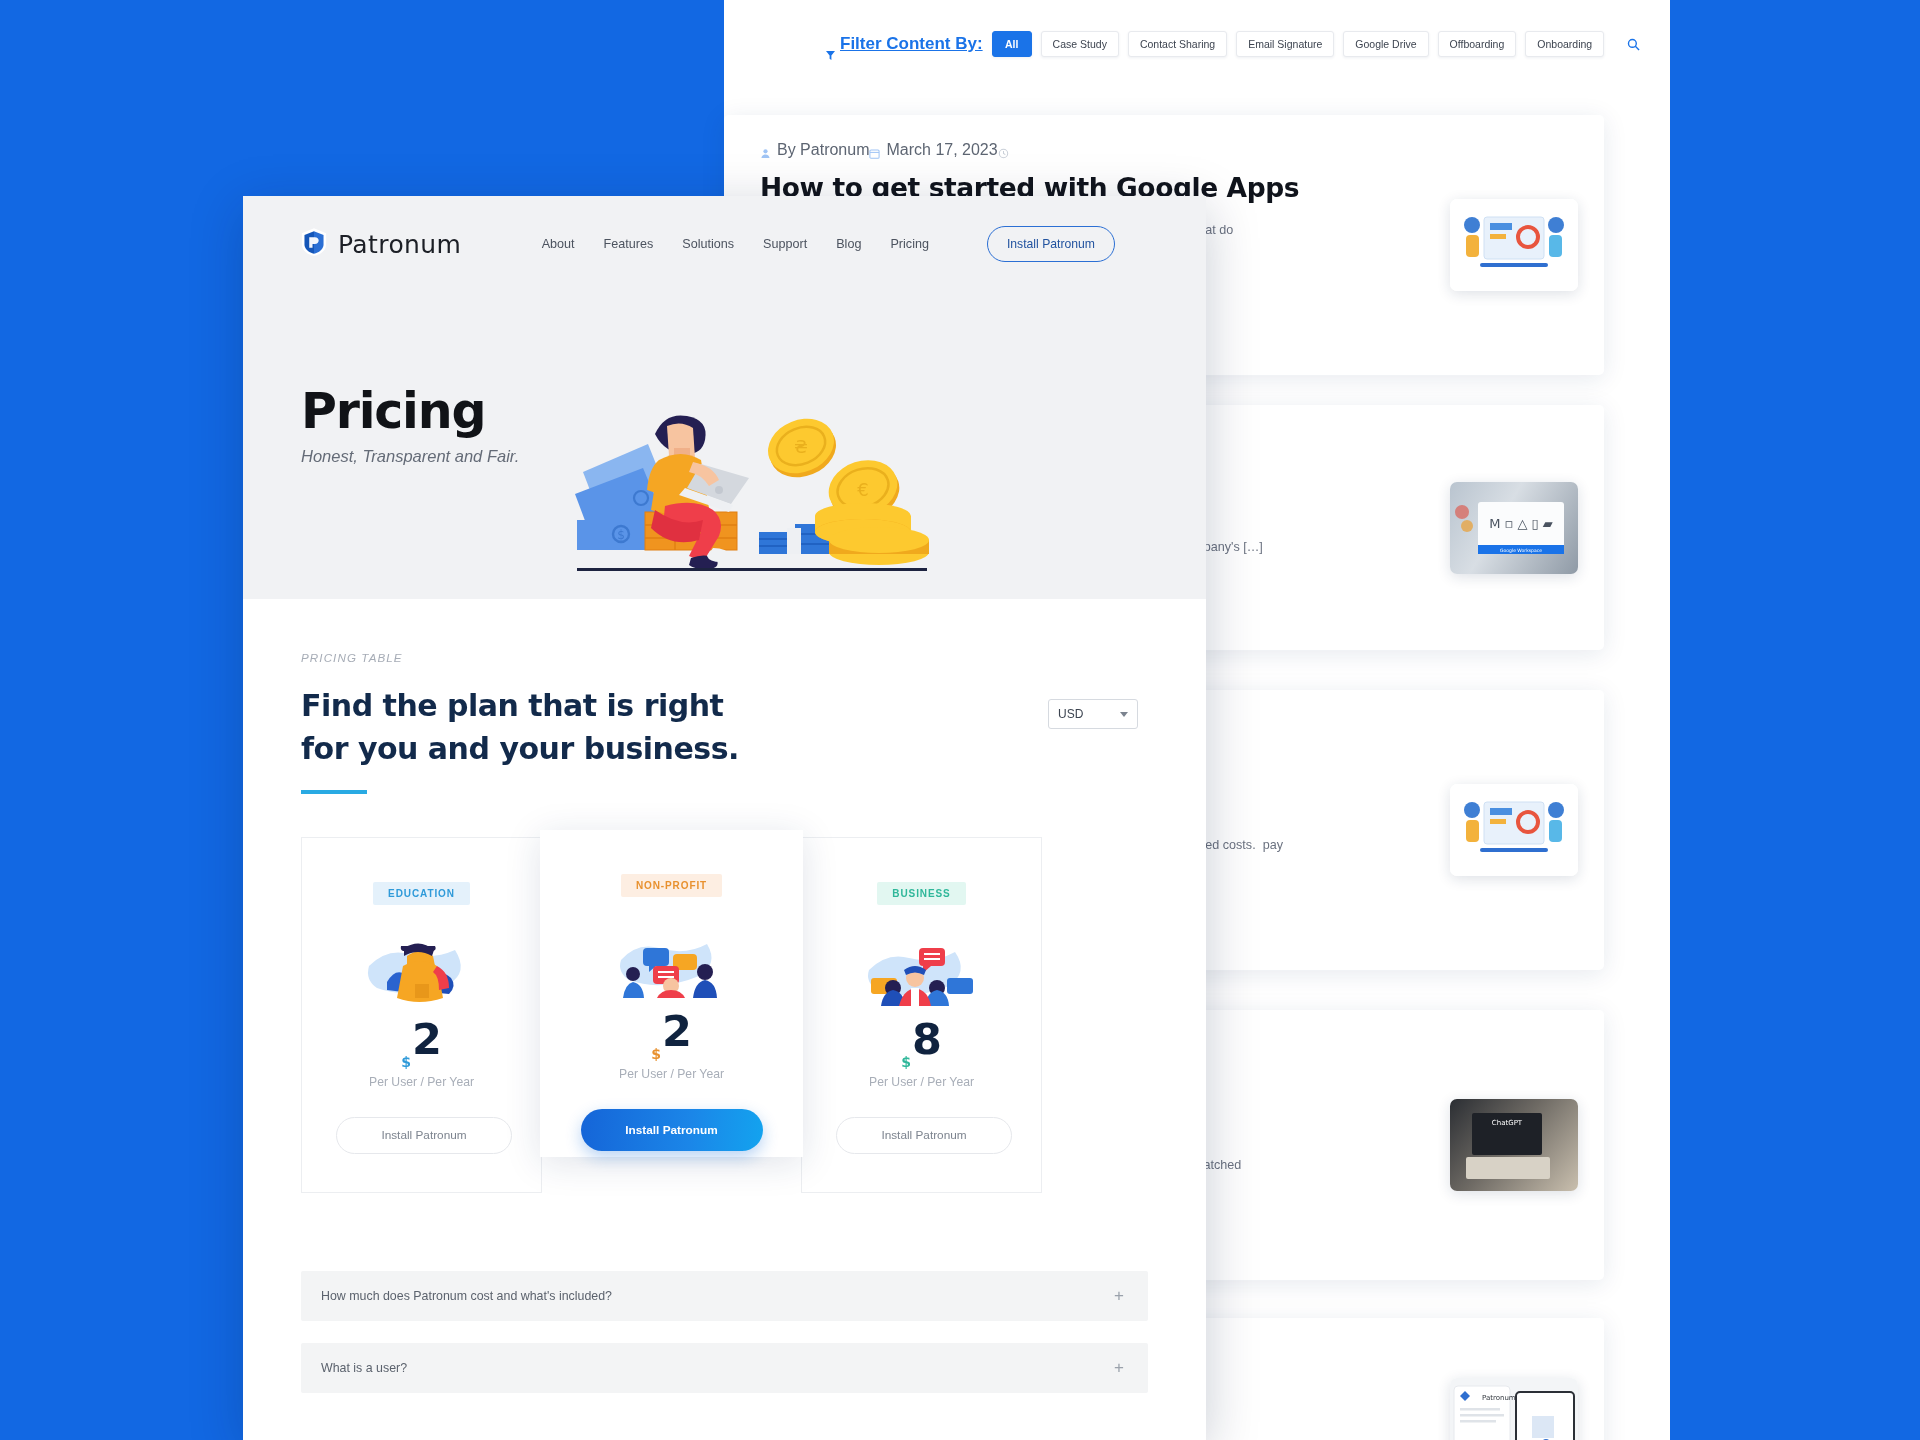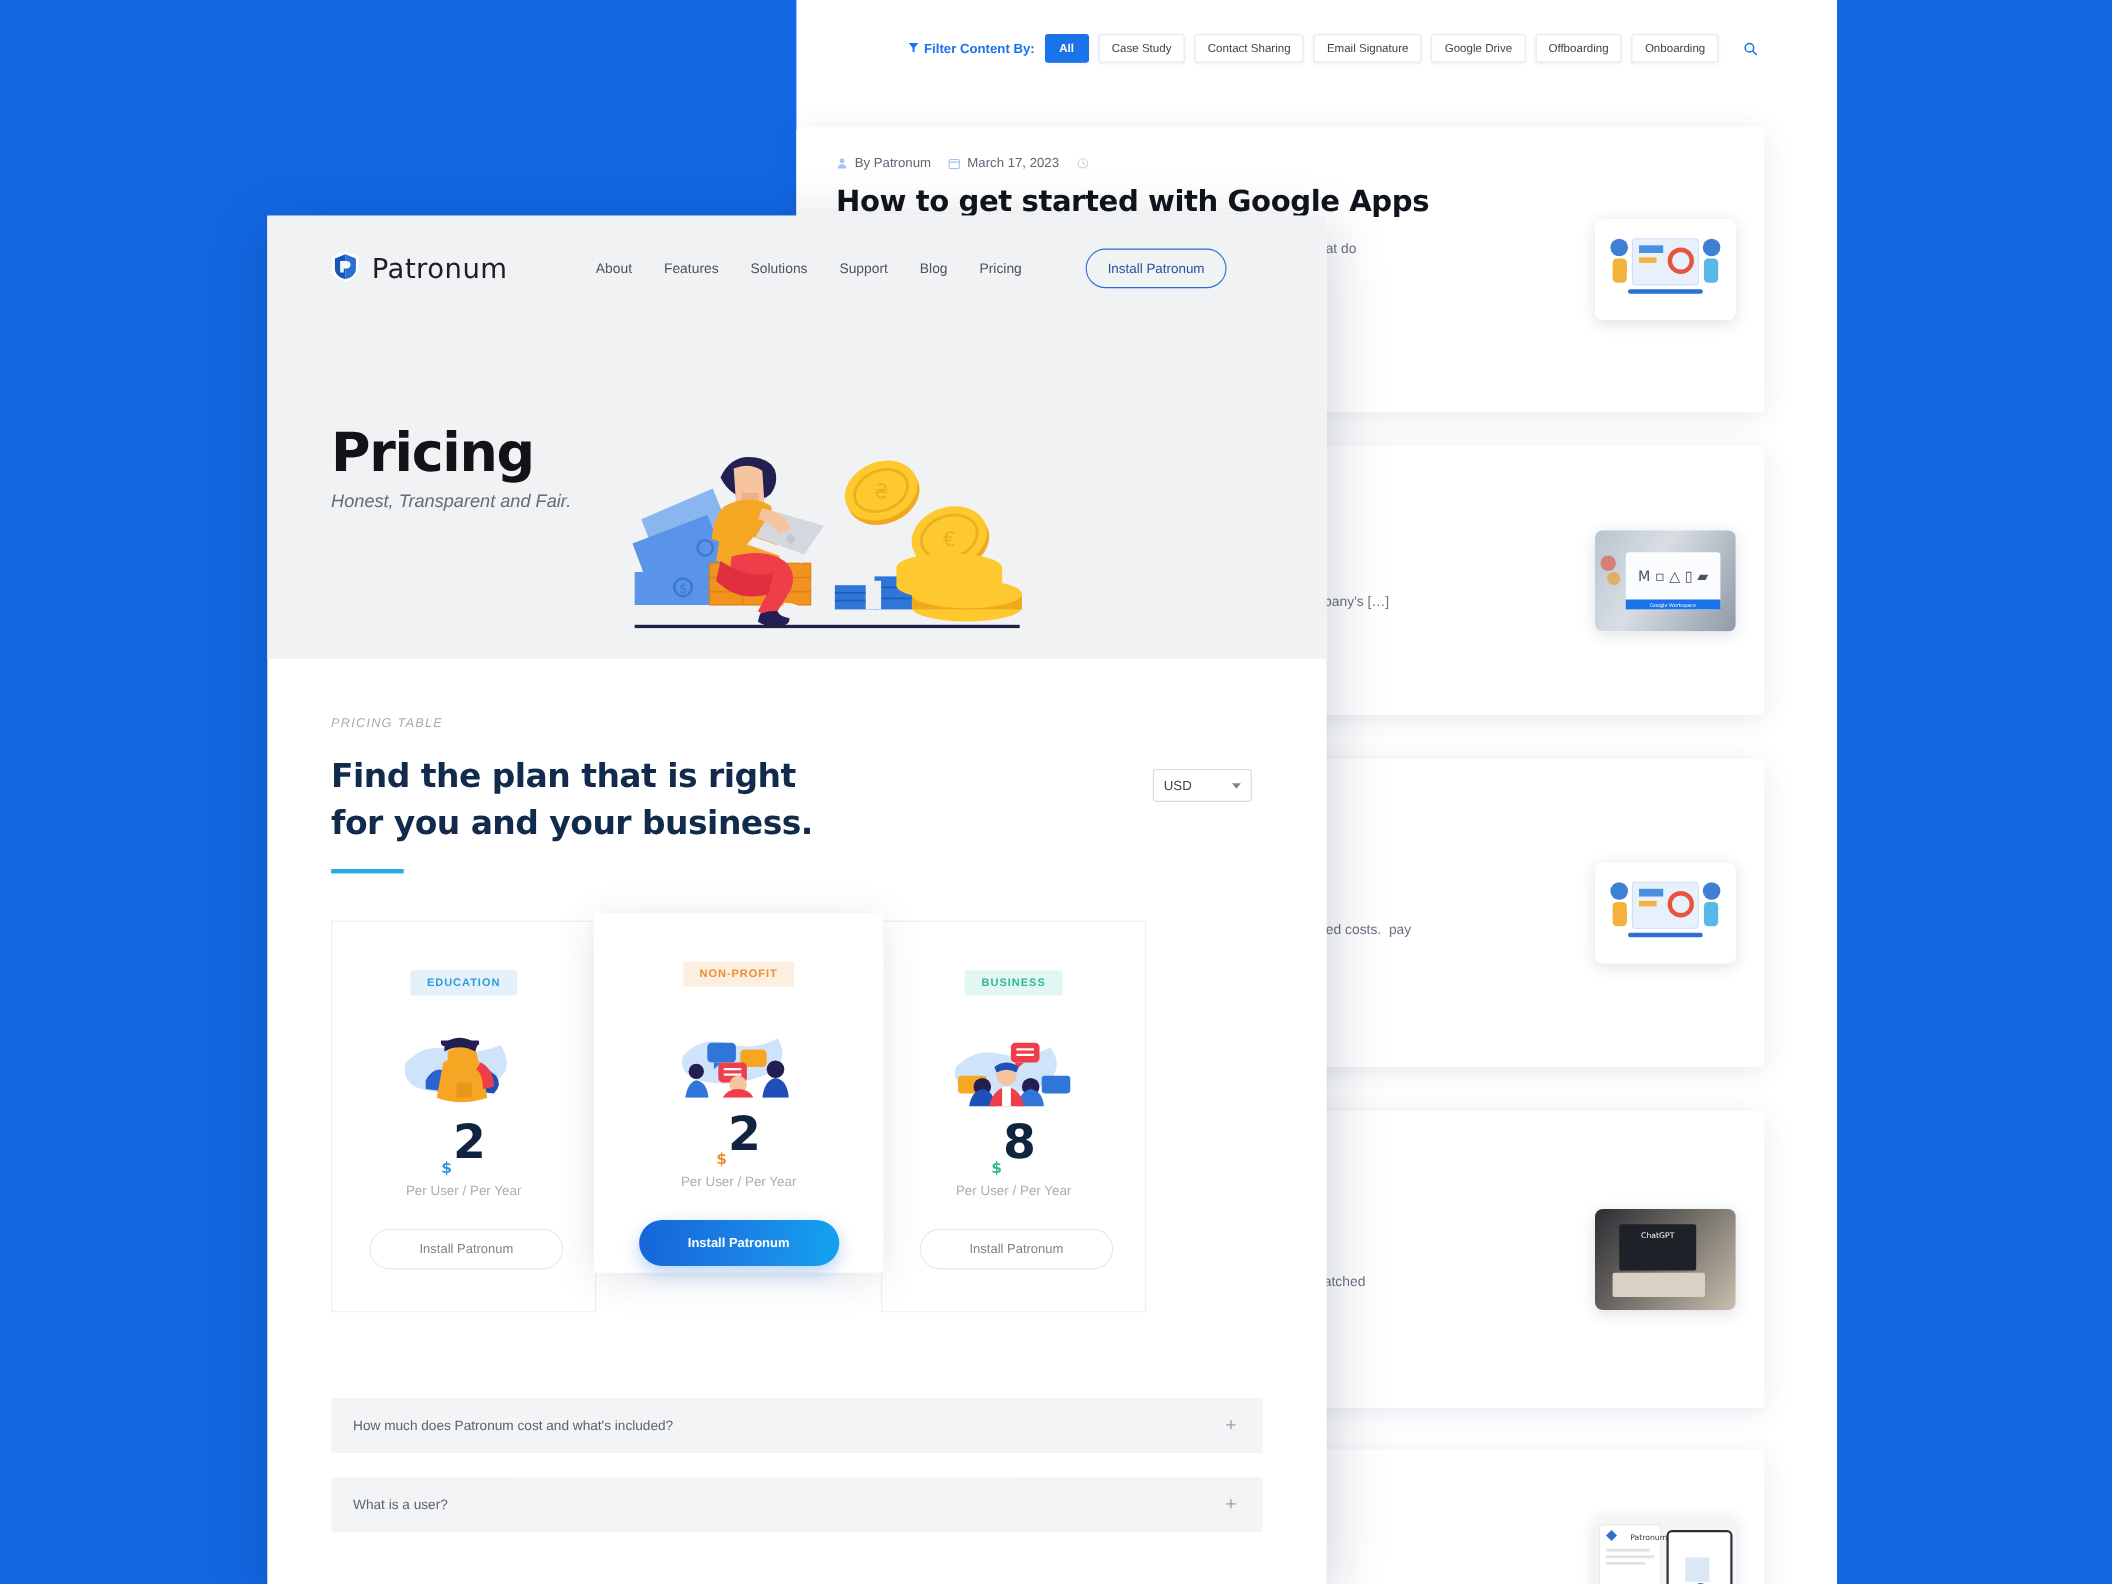--- a/index.html
+++ b/index.html
@@ -14,40 +14,40 @@
   
   .blog-layer {
     position: absolute; left: 724px; top: 0; width: 946px; height: 1440px;
     background: #ffffff;
   }
   .blog-filterbar {
     position: absolute; left: 0; top: 18px; width: 946px; height: 52px;
     display: flex; align-items: center; gap: 9px; padding-left: 102px;
   }
   .filter-label {
-    display: flex; align-items: flex-start; gap: 5px;
-    font-size: 12px; color: #1a73e8; font-weight: 600; white-space: nowrap;
+    display: flex; align-items: flex-end; gap: 5px;
+    font-size: 17px; color: #1a73e8; font-weight: 600; white-space: nowrap; text-decoration: underline;
   }
   .funnel { width: 9px; height: 9px; display: inline-block; }
   .chip {
     height: 26px; padding: 0 11px; border-radius: 3px; background: #fff;
     border: 1px solid #e8eaee; display: flex; align-items: center;
     font-size: 10.5px; color: #3d4450; white-space: nowrap;
     box-shadow: 0 1px 3px rgba(20,40,80,.07);
   }
   .chip.active { background: #1a73e8; color: #fff; border-color: #1a73e8; min-width: 40px; justify-content: center; }
   .chip.all-chip { font-weight: 600; }
   .search-ico { margin-left: 14px; color: #1a73e8; font-size: 13px; display:flex; align-items:center; }
 
   .post-card {
     position: absolute; left: 0; width: 880px; background: #fff;
     border-radius: 5px; box-shadow: 0 4px 24px rgba(24,50,95,.10);
     padding: 26px 34px 26px 36px;
   }
-  .post-meta { display: flex; align-items: center; gap: 16px; font-size: 12px; color: #5d6572; margin-bottom: 13px;}
+  .post-meta { display: flex; align-items: center; font-size: 16px; color: #5d6572; margin-bottom: 13px;}
   .post-meta .mi { display: flex; align-items: center; gap: 6px; }
   .mini-ico { width: 11px; height: 11px; display: inline-block; color: #9fc4f5; }
   .post-title {
     font-size: 26.5px; font-weight: 700; color: #10141c; letter-spacing: -.4px;
     line-height: 1.22; margin-bottom: 14px; font-family: "DejaVu Sans", sans-serif;
   }
   .post-excerpt { font-size: 12.6px; line-height: 2.0; color: #6b7280; max-width: 560px; }
   .post-thumb {
     position: absolute; right: 26px; top: 50%; transform: translateY(-50%);
     width: 128px; height: 92px; border-radius: 7px; overflow: hidden;

